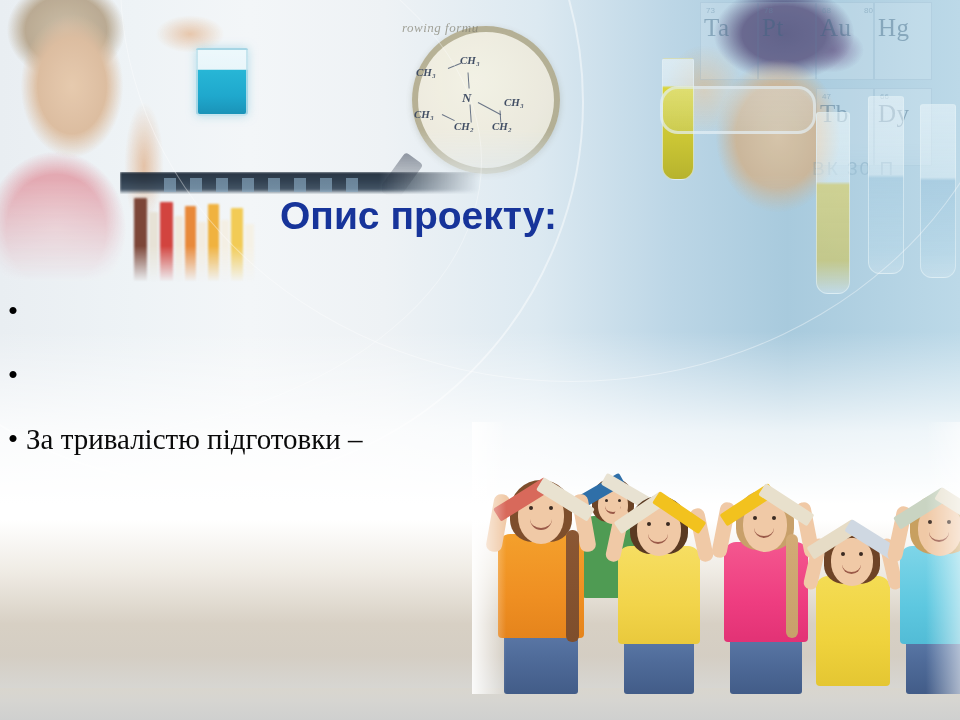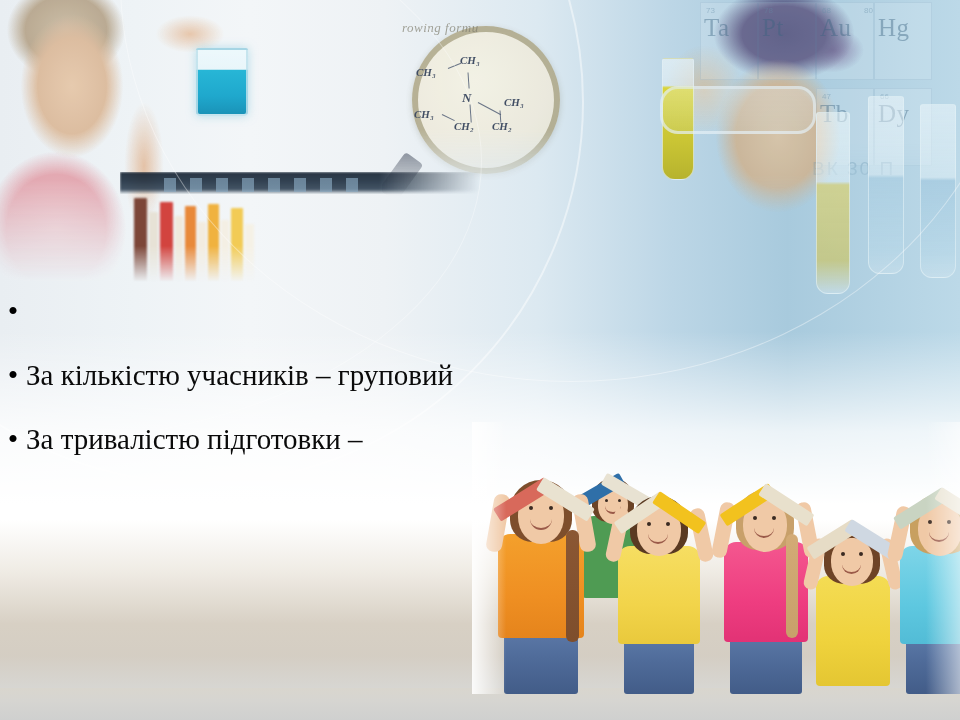--- a/index.html
+++ b/index.html
@@ -276,30 +276,30 @@
   <div class="tube tube-b"></div>
   <div class="tube tube-c"></div>
 
   <div class="swoosh" style="left:-180px;top:-280px;width:760px;height:760px;border-width:2px;opacity:.55;"></div>
   <div class="swoosh" style="left:120px;top:-420px;width:900px;height:800px;border-width:1px;opacity:.45;"></div>
   <div class="swoosh" style="left:-420px;top:-120px;width:900px;height:560px;border-width:1px;opacity:.4;"></div>
 
   <div class="bg-layer bg-bottom" style="width:960px;"></div>
   <div class="bg-layer bg-bottomstrip" style="width:960px;"></div>
 
+  <div id="title">Опис проекту:</div>
 
   <div id="bullets">
 
     <div class="bullet-row">
       <div class="bullet-dot">•</div>
     </div>
 
     <div class="bullet-row">
       <div class="bullet-dot">•</div>
-      <div class="bullet-text">За кількістю учасників – груповий</div>
     </div>
 
     <div class="bullet-row">
       <div class="bullet-dot">•</div>
       <div class="bullet-text">За тривалістю підготовки –</div>
     </div>
 
   </div>
 
   <div id="kids">

